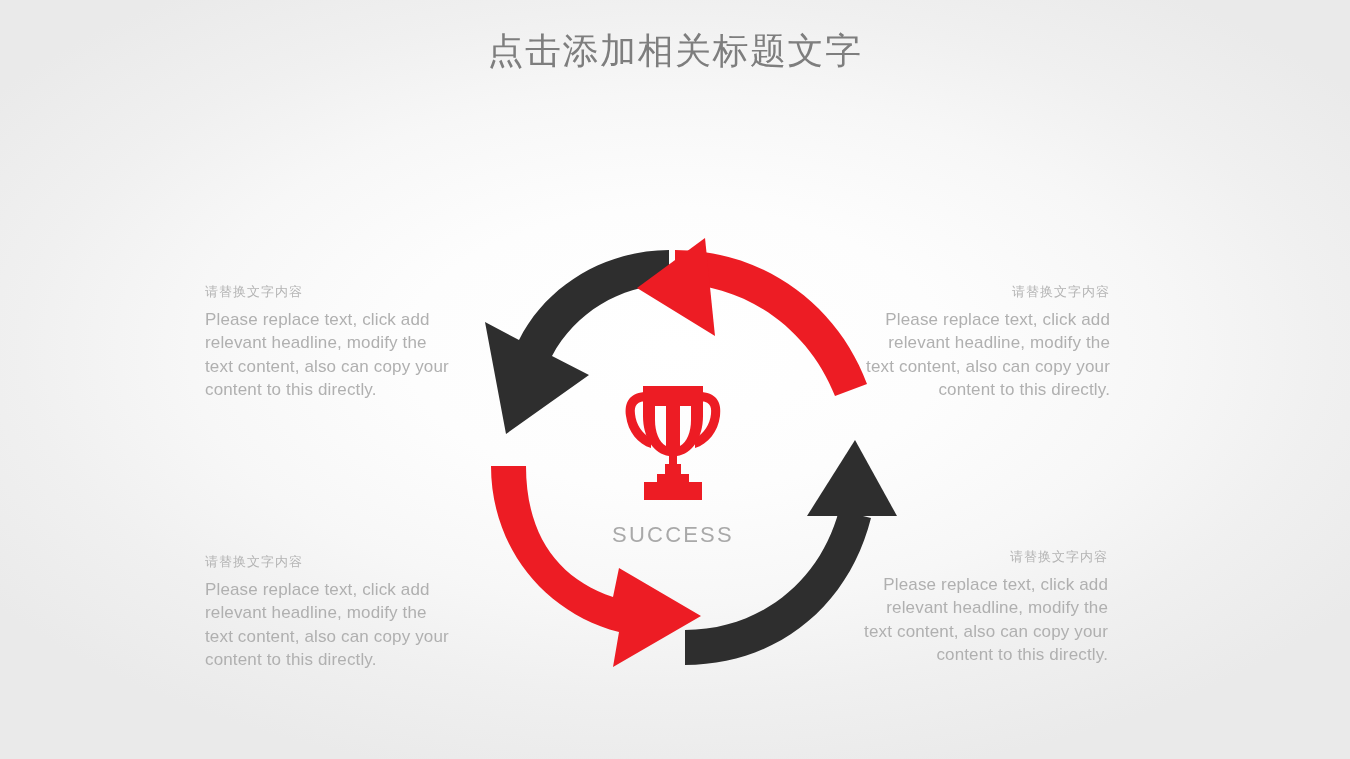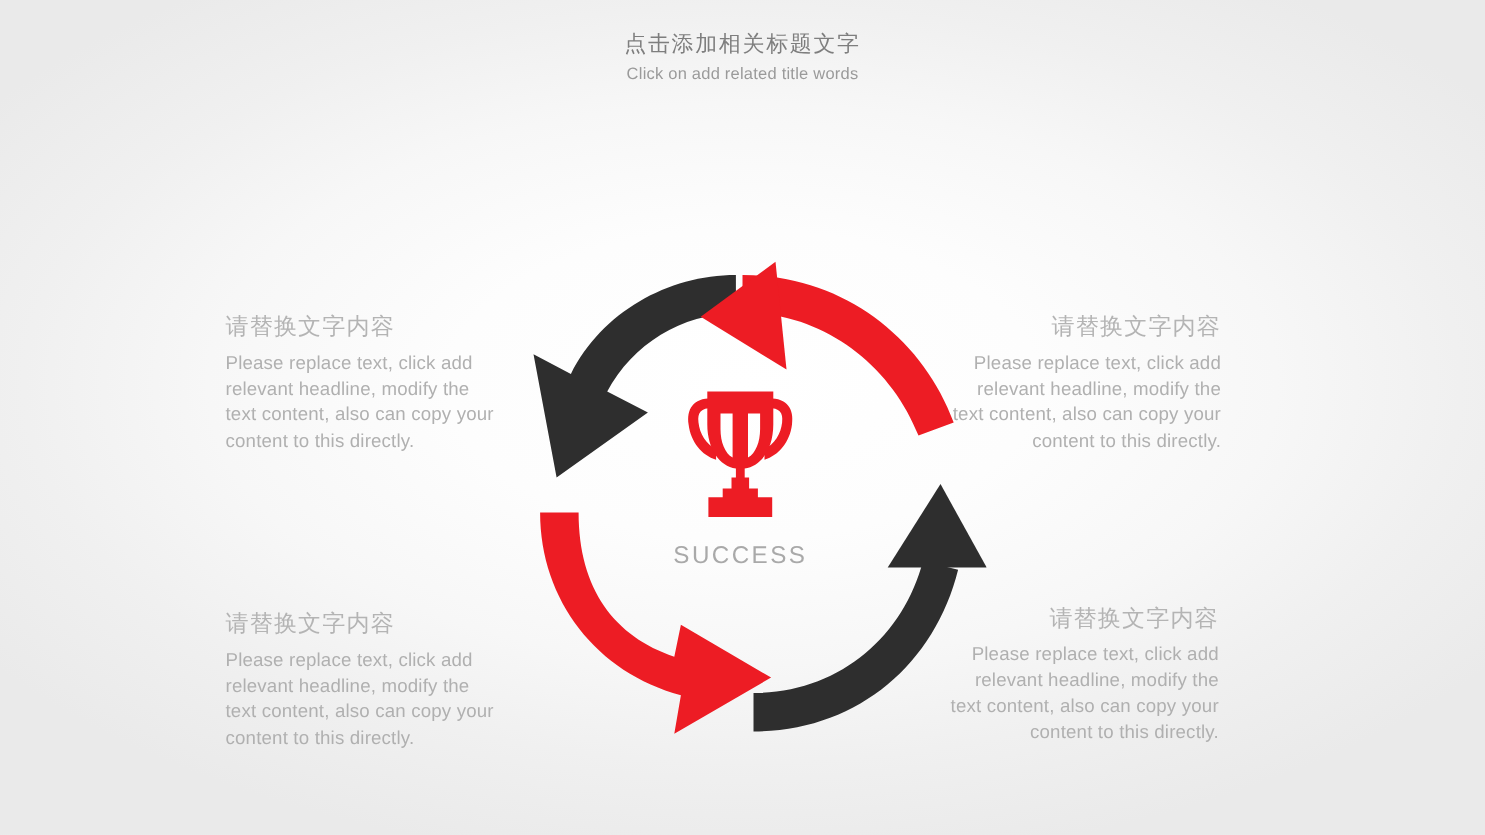--- a/index.html
+++ b/index.html
@@ -29,21 +29,21 @@
 
   
   .title-block {
     position: absolute;
     left: 0;
     top: 28px;
     width: 1350px;
     text-align: center;
   }
   .title-cn {
-    font-size: 20px;
+    font-size: 36px;
     color: #7e7e7e;
     letter-spacing: 1.5px;
     line-height: 1.25;
     font-weight: normal;
     margin: 0;
   }
   .title-en {
     font-size: 15px;
     color: #9a9a9a;
     letter-spacing: 0.2px;
@@ -52,21 +52,21 @@
 
   
   .txt-block {
     position: absolute;
     width: 250px;
   }
   .txt-block.left  { text-align: left;  }
   .txt-block.right { text-align: right; }
 
   .tb-head {
-    font-size: 21px;
+    font-size: 13px;
     color: #b4b4b4;
     letter-spacing: 1px;
     line-height: 1.3;
     margin: 0 0 7px 0;
     font-weight: normal;
   }
   .tb-body {
     font-size: 17px;
     color: #b0b0b0;
     line-height: 1.38;
@@ -89,21 +89,21 @@
   #diagram svg {
     display: block;
     width: 450px;
     height: 440px;
   }
 
   
   #center-mark {
     position: absolute;
     left: 562px;
-    top: 346px;
+    top: 376px;
     width: 222px;
     text-align: center;
   }
   #trophy-icon svg {
     display: block;
     margin: 0 auto;
     width: 98px;
     height: 132px;
   }
   #success-label {
@@ -113,21 +113,20 @@
     letter-spacing: 2.2px;
   }
 </style>
 </head>
 <body>
 
 <div id="slide">
 
   <div class="title-block">
     <div class="title-cn">点击添加相关标题文字</div>
-    <div class="title-en">Click on add related title words</div>
   </div>
 
   <div id="diagram">
     <svg viewBox="0 0 450 440" xmlns="http://www.w3.org/2000/svg">
 
       <g>
         <path fill="#2e2e2e" d="M 222 22
              C 160 22, 100 56, 72 112
              L 38 94
              L 59 206

